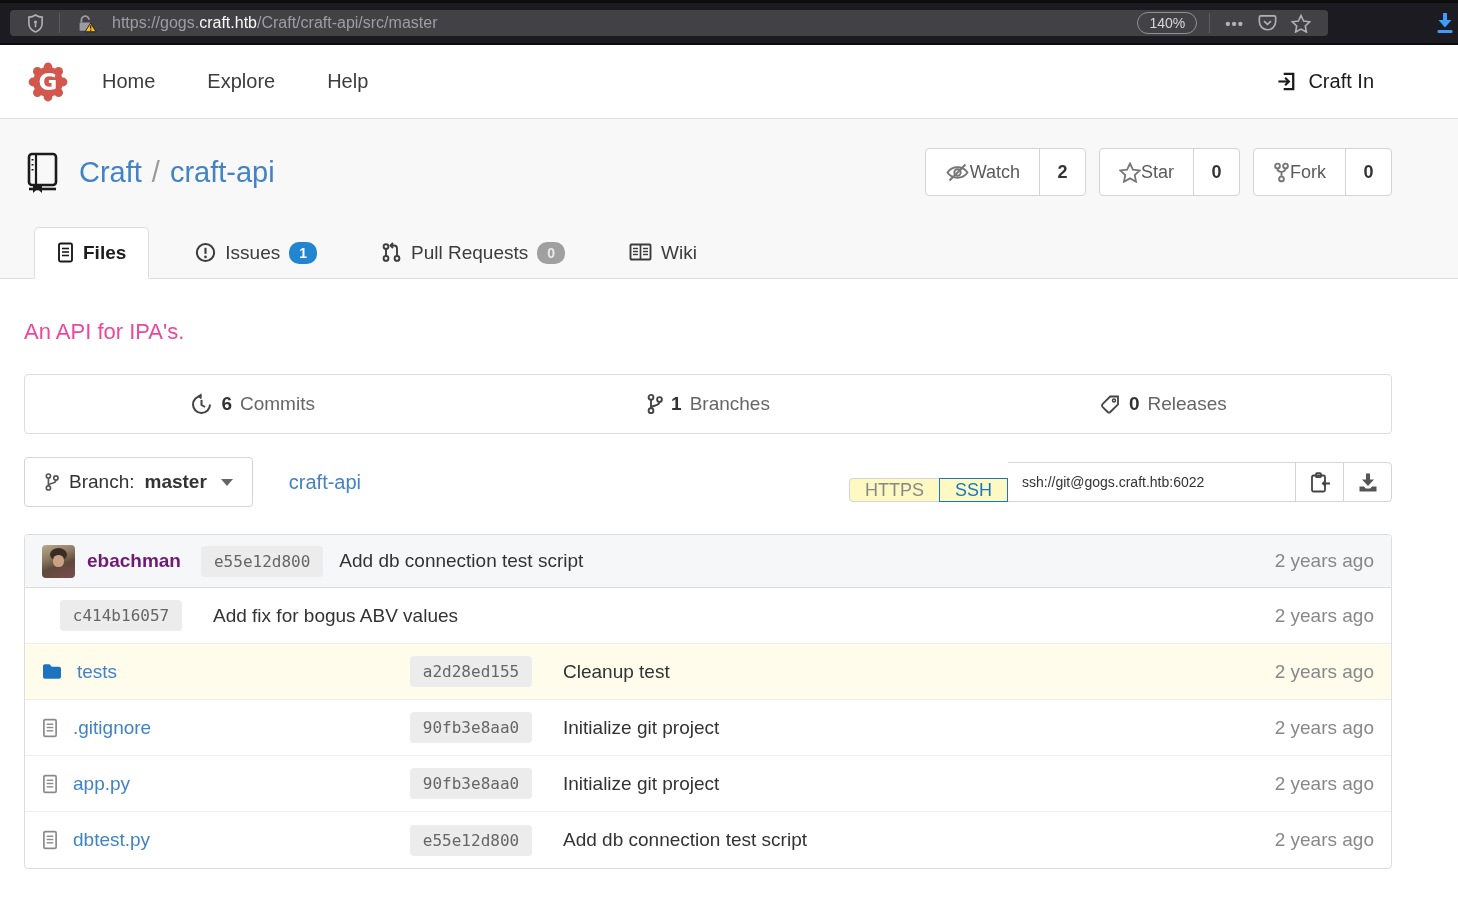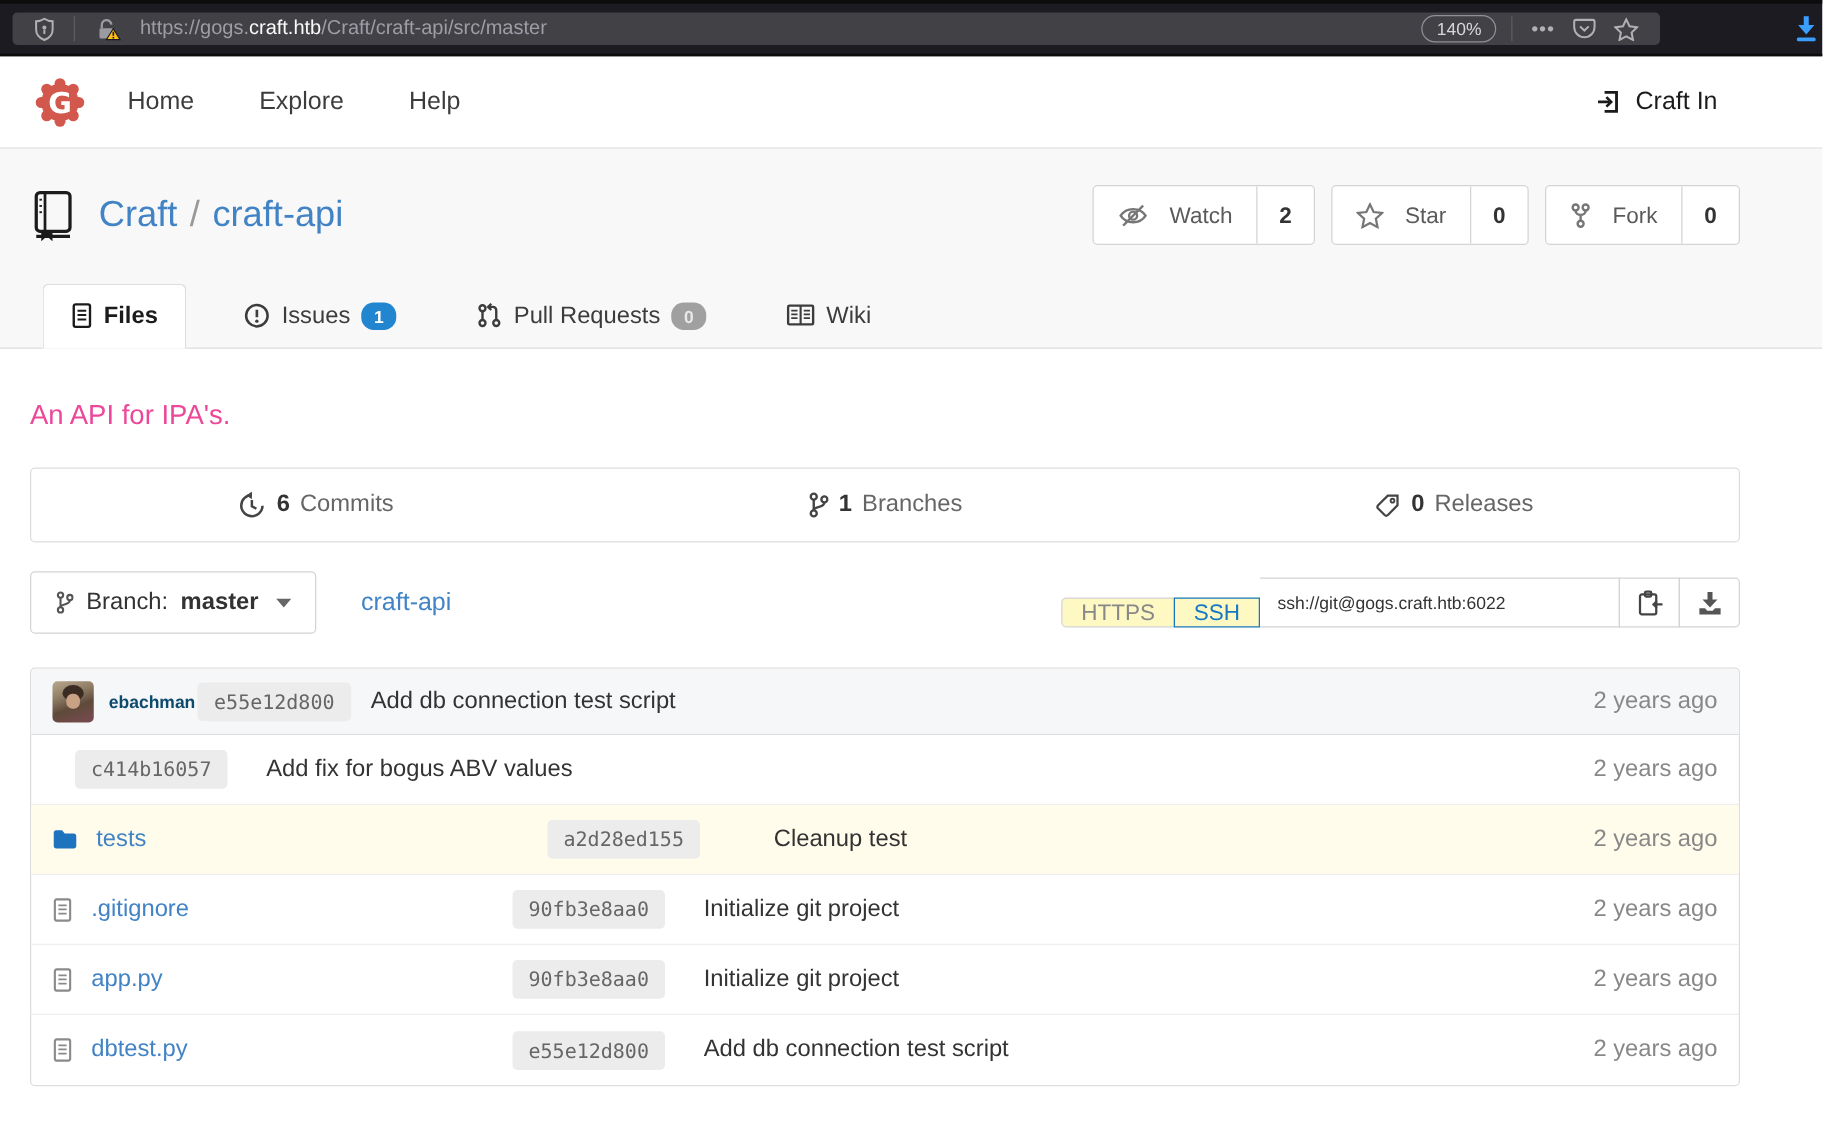--- a/index.html
+++ b/index.html
@@ -31,21 +31,21 @@
   
   .band { background:#f8f8f8; padding-top:28px; }
   .container { margin-left:24px; width:1368px; }
   .repo-title-row { display:flex; align-items:center; height:50px; }
   .repo-title { font-size:29px; margin-left:18px; }
   .repo-title a { color:#4183c4; text-decoration:none; cursor:pointer; }
   .repo-title .sep { color:#999; margin:0 10px; }
   .actions { margin-left:auto; display:flex; gap:13px; }
   .btn-group { display:flex; height:48px; border:1px solid #d4d4d5; border-radius:4px;
     background:#fff; overflow:hidden; }
-  .btn-main { display:flex; align-items:center; gap:17px; padding:0 19px;
+  .btn-main { display:flex; align-items:center; gap:0; padding:0 19px;
     font-size:18px; color:#5a5a5a; cursor:pointer; }
   .btn-count { display:flex; align-items:center; justify-content:center; min-width:46px;
     border-left:1px solid #d4d4d5; font-size:18px; font-weight:bold; color:#333; cursor:pointer; }
 
   
   .tabs { margin-top:30px; border-bottom:1px solid #ddd; display:flex; align-items:flex-end;
     padding-left:34px; }
   .tab { display:flex; gap:9px; padding:14px 10px; margin-right:44px;
     font-size:19px; color:#3c3c3c; cursor:pointer; }
   .tab.active { background:#fff; border:1px solid #ddd; border-bottom:1px solid #fff;
@@ -83,30 +83,30 @@
   
   .file-table { margin-top:27px; border:1px solid #ddd; border-radius:4px; background:#fff; }
   .commit-head { height:53px; background:#f6f7f8; border-bottom:1px solid #ddd;
     border-radius:4px 4px 0 0; display:flex; align-items:center; padding:0 17px; }
   .avatar { width:33px; height:33px; border-radius:4px; margin-right:12px;
     background:linear-gradient(160deg,#b9a98e 0%,#8d7a63 35%,#5e4a3a 60%,#7c4a52 100%); position:relative; overflow:hidden; }
   .avatar:before { content:""; position:absolute; left:8px; top:3px; width:17px; height:13px;
     border-radius:50%; background:#3a2c22; }
   .avatar:after { content:""; position:absolute; left:11px; top:10px; width:11px; height:12px;
     border-radius:45%; background:#c9a184; }
-  .author { font-size:14px; font-weight:bold; color:#0c4a6e; text-decoration:none; margin-right:2px; cursor:pointer; }
+  .author { font-size:19px; font-weight:bold; color:#701a75; text-decoration:none; margin-right:20px; cursor:pointer; }
   .sha { background:#ececec; border-radius:4px; padding:6px 13px; font-size:16px;
     font-family:"DejaVu Sans Mono", monospace; color:#666; cursor:pointer; }
   .commit-msg { font-size:19px; color:#333; margin-left:16px; }
   .age { margin-left:auto; font-size:19px; color:#888; }
 
   .file-row { height:56px; display:flex; align-items:center; padding:0 17px;
     border-bottom:1px solid #eee; }
   .file-row:last-child { border-bottom:none; }
-  .file-row.highlight { background:#fffcec;gap:28px; }
+  .file-row.highlight { background:#fffcec; }
   .name-cell { width:350px; display:flex; align-items:center; gap:15px; }
   .file-link { font-size:19px; color:#4183c4; text-decoration:none; cursor:pointer; }
   .hash-cell { width:158px; display:flex; justify-content:center; }
   .msg-cell { flex:1; margin-left:13px; font-size:19px; color:#333; }
   .msg-cell a { color:#333; text-decoration:none; cursor:pointer; }
   svg { display:block; }
 </style>
 </head>
 <body>
 

